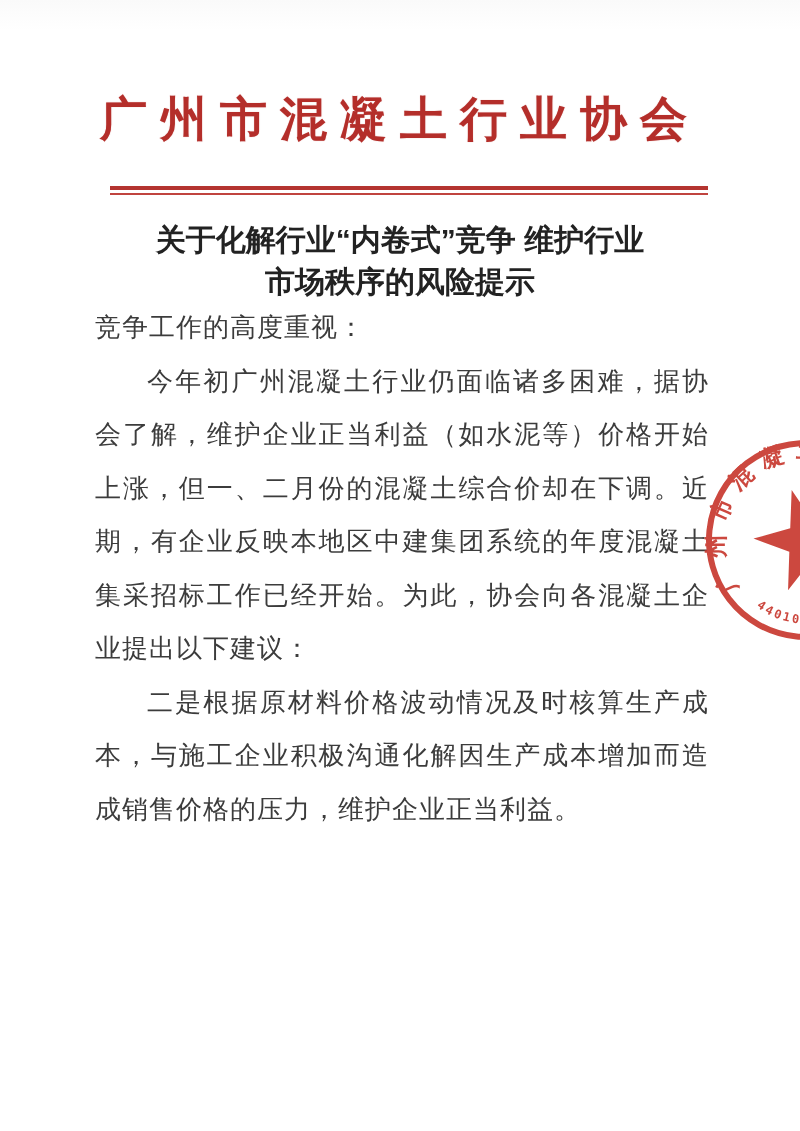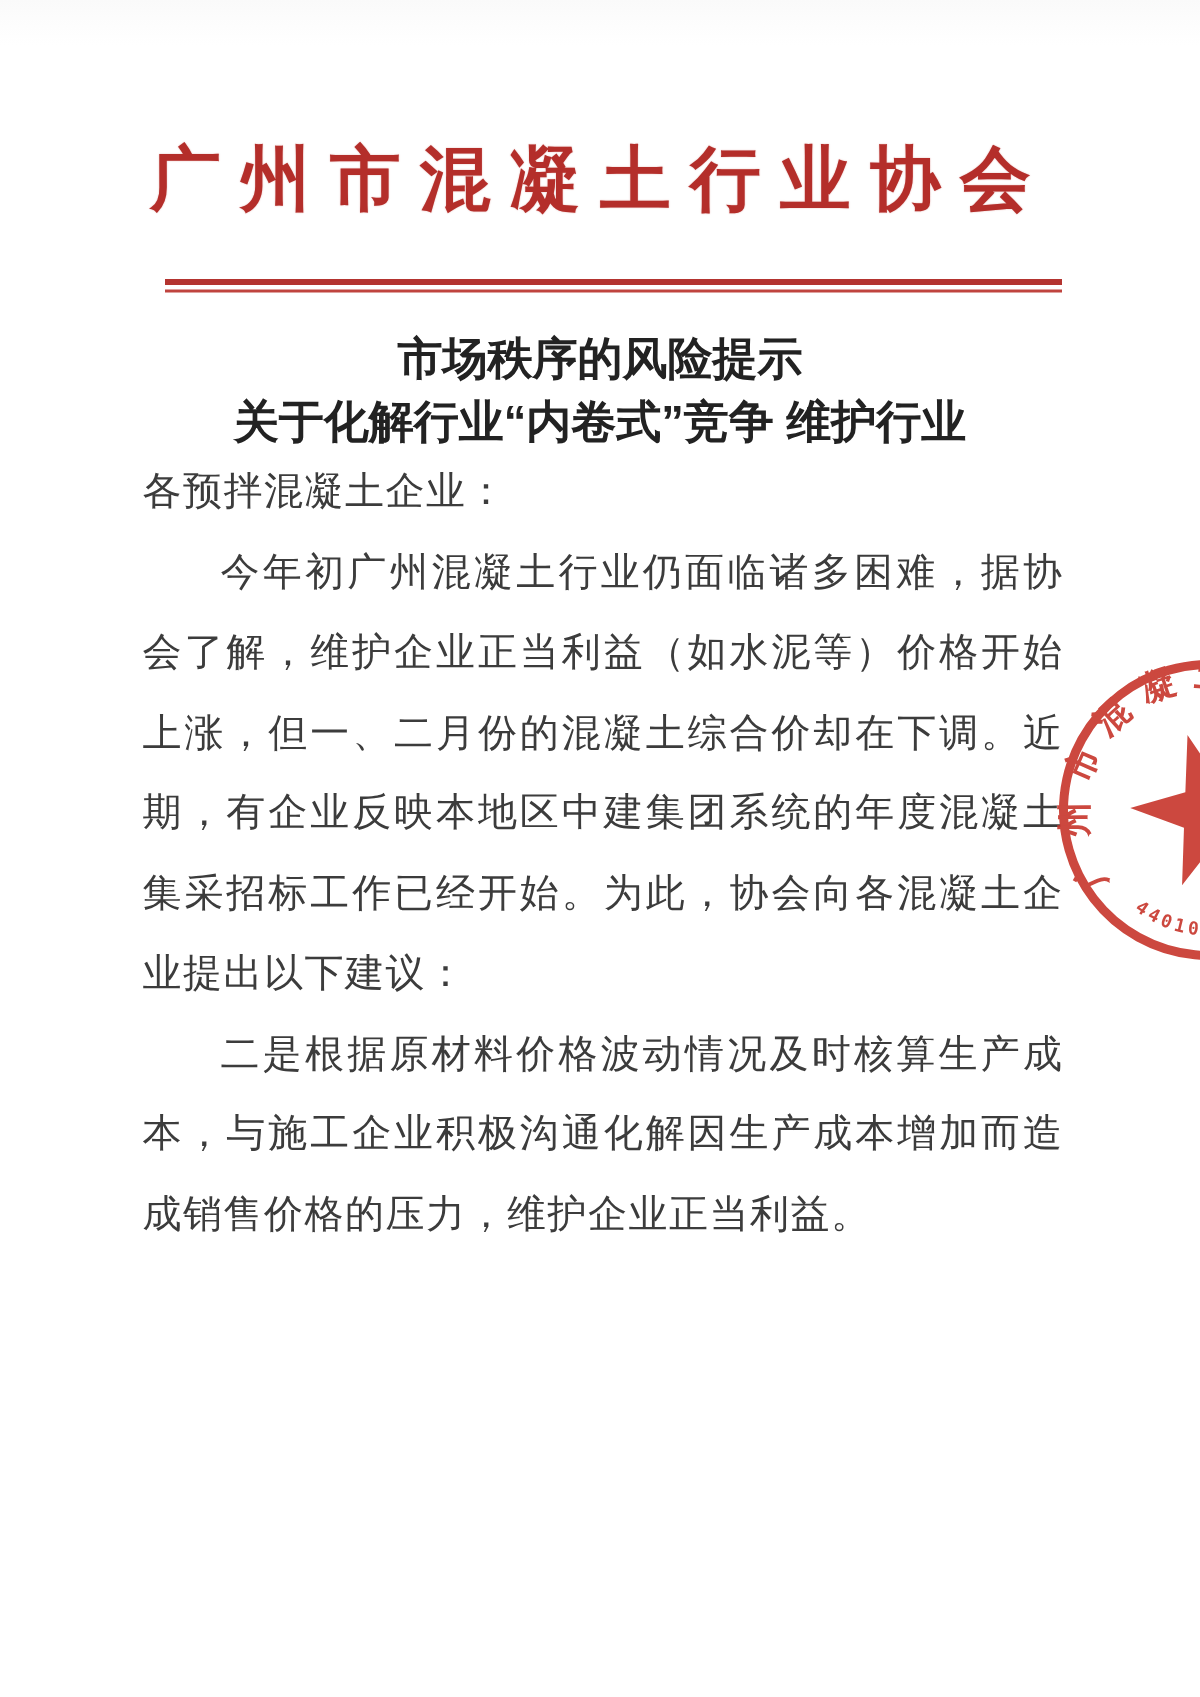--- a/index.html
+++ b/index.html
@@ -106,26 +106,26 @@
 </head>
 <body>
 
 <div class="page">
 
   <div class="letterhead">广州市混凝土行业协会</div>
 
   <div class="head-rule"></div>
 
   <div class="doc-title">
+    <div>关于化解行业“内卷式”竞争 维护行业</div>
     <div>市场秩序的风险提示</div>
-    <div>关于化解行业“内卷式”竞争 维护行业</div>
   </div>
 
   <div class="doc-body">
-    <p>各预拌混凝土企业：</p>
+    <p>竞争工作的高度重视：</p>
     <p class="indent">今年初广州混凝土行业仍面临诸多困难，据协会了解，维护企业正当利益（如水泥等）价格开始上涨，但一、二月份的混凝土综合价却在下调。近期，有企业反映本地区中建集团系统的年度混凝土集采招标工作已经开始。为此，协会向各混凝土企业提出以下建议：</p>
     <p class="indent">二是根据原材料价格波动情况及时核算生产成本，与施工企业积极沟通化解因生产成本增加而造成销售价格的压力，维护企业正当利益。</p>
   </div>
 
   <div class="page-number">1</div>
 
   <svg class="seal" viewBox="0 0 240 240">
     <circle cx="120" cy="120" r="97" fill="none" stroke="#c8392f" stroke-width="6"></circle>
     <path d="M120,68 L131.9,104.3 L170.1,104.2 L139.3,126.8 L151.1,163.3 L120,140.7 L88.9,163.3 L100.7,126.8 L69.9,104.2 L108.1,104.3 Z" fill="#c8392f"></path>
     <defs>

